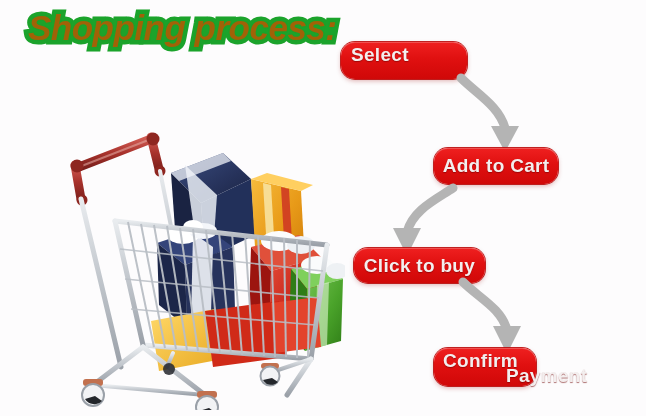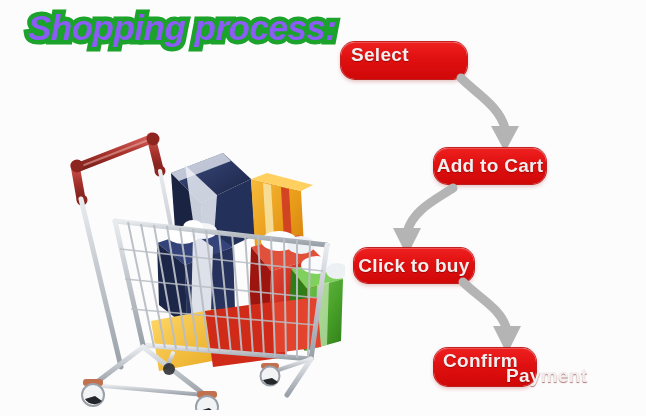--- a/index.html
+++ b/index.html
@@ -19,21 +19,21 @@
 
   
   #title {
     position: absolute;
     left: 28px;
     top: 8px;
     font-size: 35px;
     font-weight: bold;
     font-style: italic;
     letter-spacing: -0.5px;
-    color: #8b5cf6;
+    color: #a16207;
     white-space: nowrap;
     -webkit-text-stroke: 9px #1ba32b;
     paint-order: stroke fill;
     text-shadow:
       0 0 1px #1ba32b,
       1px 1px 0 #1ba32b;
   }
 
   
   .step {
@@ -60,23 +60,23 @@
     display: flex;
     align-items: center;
     justify-content: center;
   }
 
   
   #step-select   { left: 341px; top: 42px;  width: 126px; height: 37px; }
   #step-select .ln.a { left: 10px;  top: 2px;  }
   #step-select .ln.b { left: 50px;  top: 16px; }
 
-  #step-cart     { left: 434px; top: 148px; width: 112px; height: 36px; }
-
-  #step-click    { left: 354px; top: 248px; width: 120px; height: 35px; }
+  #step-cart     { left: 434px; top: 148px; width: 124px; height: 36px; }
+
+  #step-click    { left: 354px; top: 248px; width: 131px; height: 35px; }
 
   #step-confirm  { left: 434px; top: 348px; width: 102px; height: 38px; }
   #step-confirm .ln.a { left: 9px;  top: 2px;  }
   #step-confirm .ln.b { left: 48px; top: 17px; margin-left: 24px; }
 
   
   .arrow { position: absolute; }
 
   
   #cart-photo {

